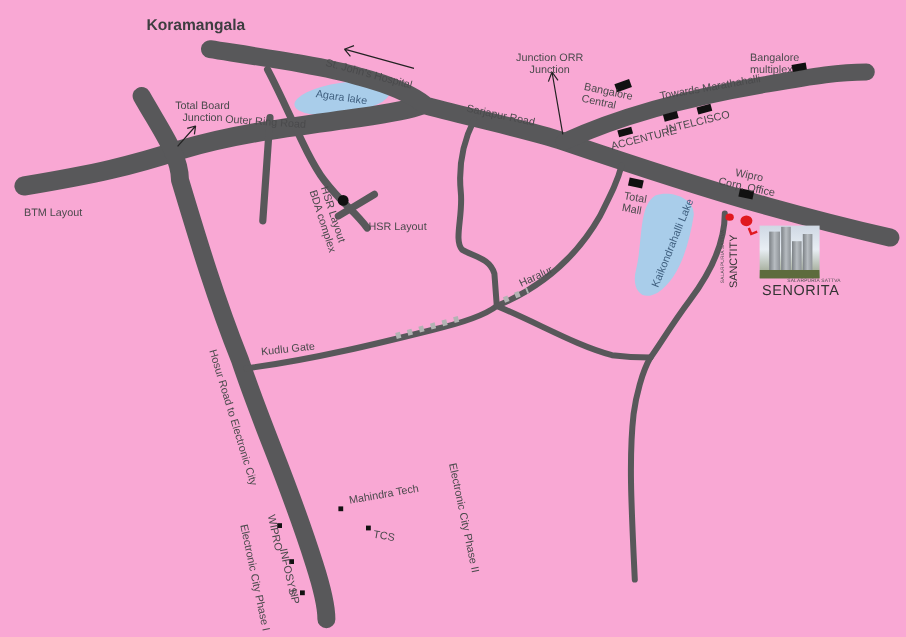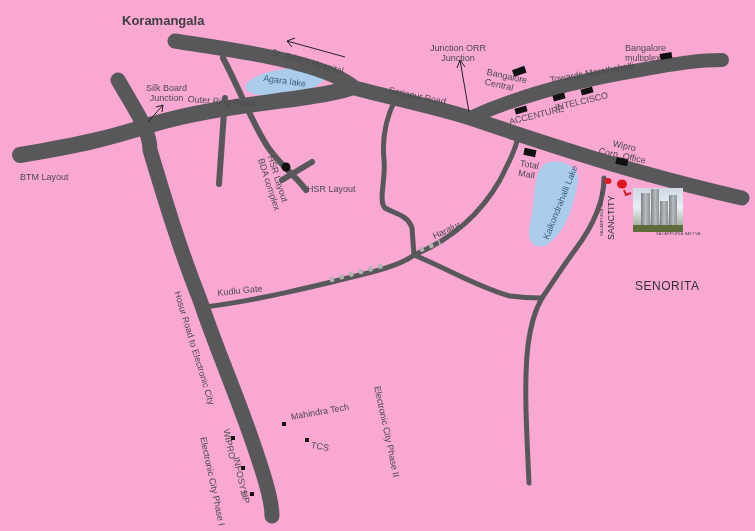--- a/index.html
+++ b/index.html
@@ -84,21 +84,21 @@
     <div class="tower" style="left:8px;width:9px;height:34px;"></div>
     <div class="tower" style="left:18px;width:8px;height:38px;"></div>
     <div class="tower" style="left:27px;width:8px;height:26px;"></div>
     <div class="tower" style="left:36px;width:8px;height:32px;"></div>
     <div class="ground"></div>
   </div>
 
   <div class="lbl bold" style="left:122px;top:14px;">Koramangala</div>
   <div class="lbl" style="left:273px;top:47px;transform:rotate(15deg);">St. John's Hospital</div>
   <div class="lbl center" style="left:146px;top:83px;">
-    <div>Silk Board</div>
+    <div>Total Board</div>
     <div>Junction</div>
   </div>
   <div class="lbl" style="left:188px;top:94px;transform:rotate(4deg);">Outer Ring Road</div>
   <div class="lbl" style="left:264px;top:73px;color:#3f5f7f;transform:rotate(8deg);">Agara lake</div>
   <div class="lbl" style="left:20px;top:172px;">BTM Layout</div>
   <div class="lbl" style="left:275px;top:154px;transform:rotate(72deg);">
     <div>HSR Layout</div>
     <div>BDA complex</div>
   </div>
   <div class="lbl" style="left:307px;top:184px;">HSR Layout</div>
@@ -128,21 +128,21 @@
     <div>Corp. Office</div>
   </div>
   <div class="lbl" style="left:541px;top:237px;color:#3f5f7f;transform:rotate(-68deg);">Kaikondrahalli Lake</div>
   <div class="lbl" style="left:431px;top:232px;transform:rotate(-25deg);">Haralur</div>
   <div class="lbl" style="left:217px;top:288px;transform:rotate(-6deg);">Kudlu Gate</div>
   <div class="lbl" style="left:182px;top:290px;transform:rotate(73deg);">Hosur Road to Electronic City</div>
 
   <div class="lbl tiny" style="left:600px;top:236px;transform:rotate(-90deg);">SALARPURIA SATTVA</div>
   <div class="lbl" style="left:606px;top:240px;transform:rotate(-90deg);font-size:9px;color:#333;">SANCTITY</div>
   <div class="lbl tiny" style="left:656px;top:232px;">SALARPURIA SATTVA</div>
-  <div class="lbl big" style="left:635px;top:236px;margin-top:44px;">SENORITA</div>
+  <div class="lbl big" style="left:635px;top:236px;">SENORITA</div>
 
   <div class="lbl" style="left:290px;top:412px;transform:rotate(-10deg);">Mahindra Tech</div>
   <div class="lbl" style="left:312px;top:440px;transform:rotate(10deg);">TCS</div>
   <div class="lbl" style="left:382px;top:385px;transform:rotate(78deg);">Electronic City Phase II</div>
   <div class="lbl" style="left:231px;top:428px;transform:rotate(78deg);">WIPRO</div>
   <div class="lbl" style="left:241px;top:456px;transform:rotate(78deg);">INFOSYS</div>
   <div class="lbl" style="left:249px;top:490px;transform:rotate(78deg);">HP</div>
   <div class="lbl" style="left:208px;top:436px;transform:rotate(78deg);">Electronic City Phase I</div>
 </div>
 

